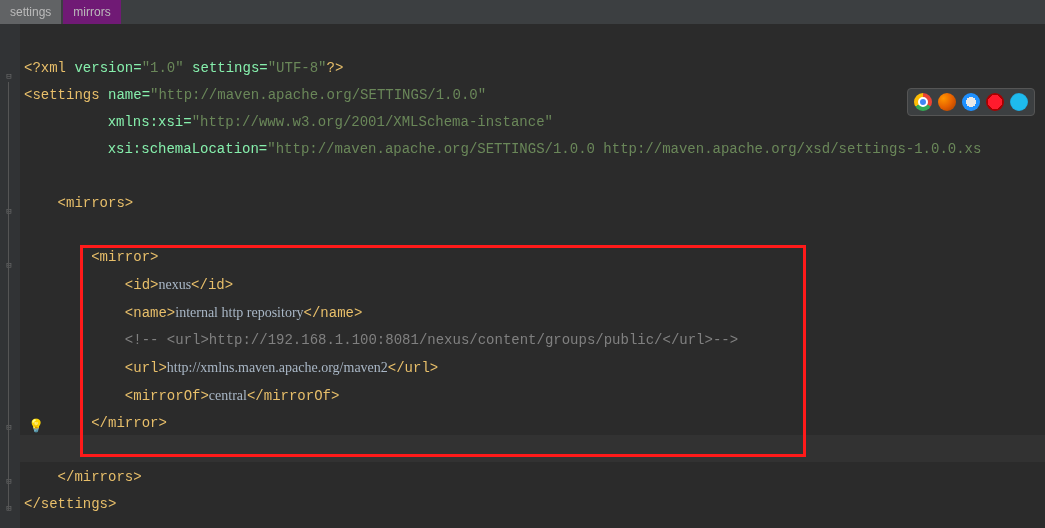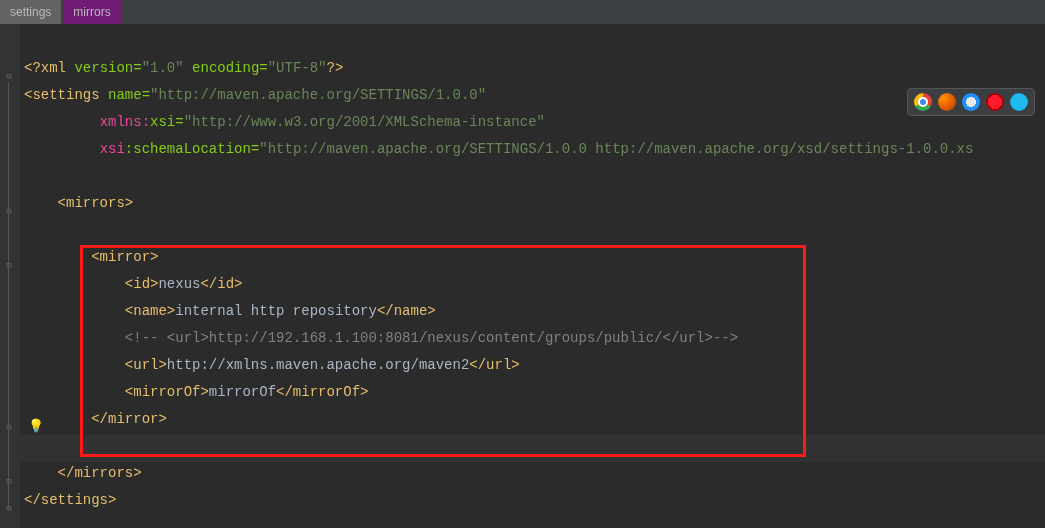--- a/index.html
+++ b/index.html
@@ -64,24 +64,24 @@
     width: 16px;
     height: 16px;
     font-size: 13px;
   }
   .code {
     padding: 4px 0 0 4px;
     line-height: 27px;
     white-space: pre;
   }
   .tag { color: #e8bf6a; }
-  .attr { color: #84cc16; }
-  .ns  { color: #ec4899; }
+  .attr { color: #86efac; }
+  .ns  { color: #86efac; margin-left: 8px; }
   .val { color: #6a8759; }
-  .txt { color: #a9b7c6; }
+  .txt { color: #a9b7c6; font-family: Liberation Serif, serif; }
   .cmt { color: #808080; }
   .pi  { color: #e8bf6a; }
   .highlight-box {
     position: absolute;
     border: 3px solid #ff1a1a;
     left: 80px;
     top: 221px;
     width: 720px;
     height: 206px;
     pointer-events: none;
@@ -140,33 +140,33 @@
     <div class="fold" style="top:237px">⊟</div>
     <div class="fold" style="top:399px">⊟</div>
     <div class="fold" style="top:453px">⊟</div>
     <div class="fold" style="top:480px">⊟</div>
     <div class="fold-line" style="top:58px;height:428px"></div>
   </div>
 
   <div class="caret-line"></div>
 
   <div class="code">
-<span class="pi">&lt;?</span><span class="pi">xml</span><span class="attr"> version=</span><span class="val">"1.0"</span><span class="attr"> encoding=</span><span class="val">"UTF-8"</span><span class="pi">?&gt;</span>
+<span class="pi">&lt;?</span><span class="pi">xml</span><span class="attr"> version=</span><span class="val">"1.0"</span><span class="attr"> settings=</span><span class="val">"UTF-8"</span><span class="pi">?&gt;</span>
 <span class="tag">&lt;</span><span class="tag">settings</span><span class="attr"> name=</span><span class="val">"http://maven.apache.org/SETTINGS/1.0.0"</span>
          <span class="ns">xmlns:</span><span class="attr">xsi</span><span class="attr">=</span><span class="val">"http://www.w3.org/2001/XMLSchema-instance"</span>
          <span class="ns">xsi</span><span class="attr">:</span><span class="attr">schemaLocation=</span><span class="val">"http://maven.apache.org/SETTINGS/1.0.0 http://maven.apache.org/xsd/settings-1.0.0.xs</span>
 
     <span class="tag">&lt;mirrors&gt;</span>
 
         <span class="tag">&lt;mirror&gt;</span>
             <span class="tag">&lt;id&gt;</span><span class="txt">nexus</span><span class="tag">&lt;/id&gt;</span>
             <span class="tag">&lt;name&gt;</span><span class="txt">internal http repository</span><span class="tag">&lt;/name&gt;</span>
             <span class="cmt">&lt;!-- &lt;url&gt;http://192.168.1.100:8081/nexus/content/groups/public/&lt;/url&gt;--&gt;</span>
             <span class="tag">&lt;url&gt;</span><span class="txt">http://xmlns.maven.apache.org/maven2</span><span class="tag">&lt;/url&gt;</span>
-            <span class="tag">&lt;mirrorOf&gt;</span><span class="txt">mirrorOf</span><span class="tag">&lt;/mirrorOf&gt;</span>
+            <span class="tag">&lt;mirrorOf&gt;</span><span class="txt">central</span><span class="tag">&lt;/mirrorOf&gt;</span>
         <span class="tag">&lt;/mirror&gt;</span>
 
     <span class="tag">&lt;/mirrors&gt;</span>
 <span class="tag">&lt;/settings&gt;</span>
   </div>
 
   <div class="lightbulb" style="top:394px">💡</div>
 
   <div class="highlight-box"></div>
 

